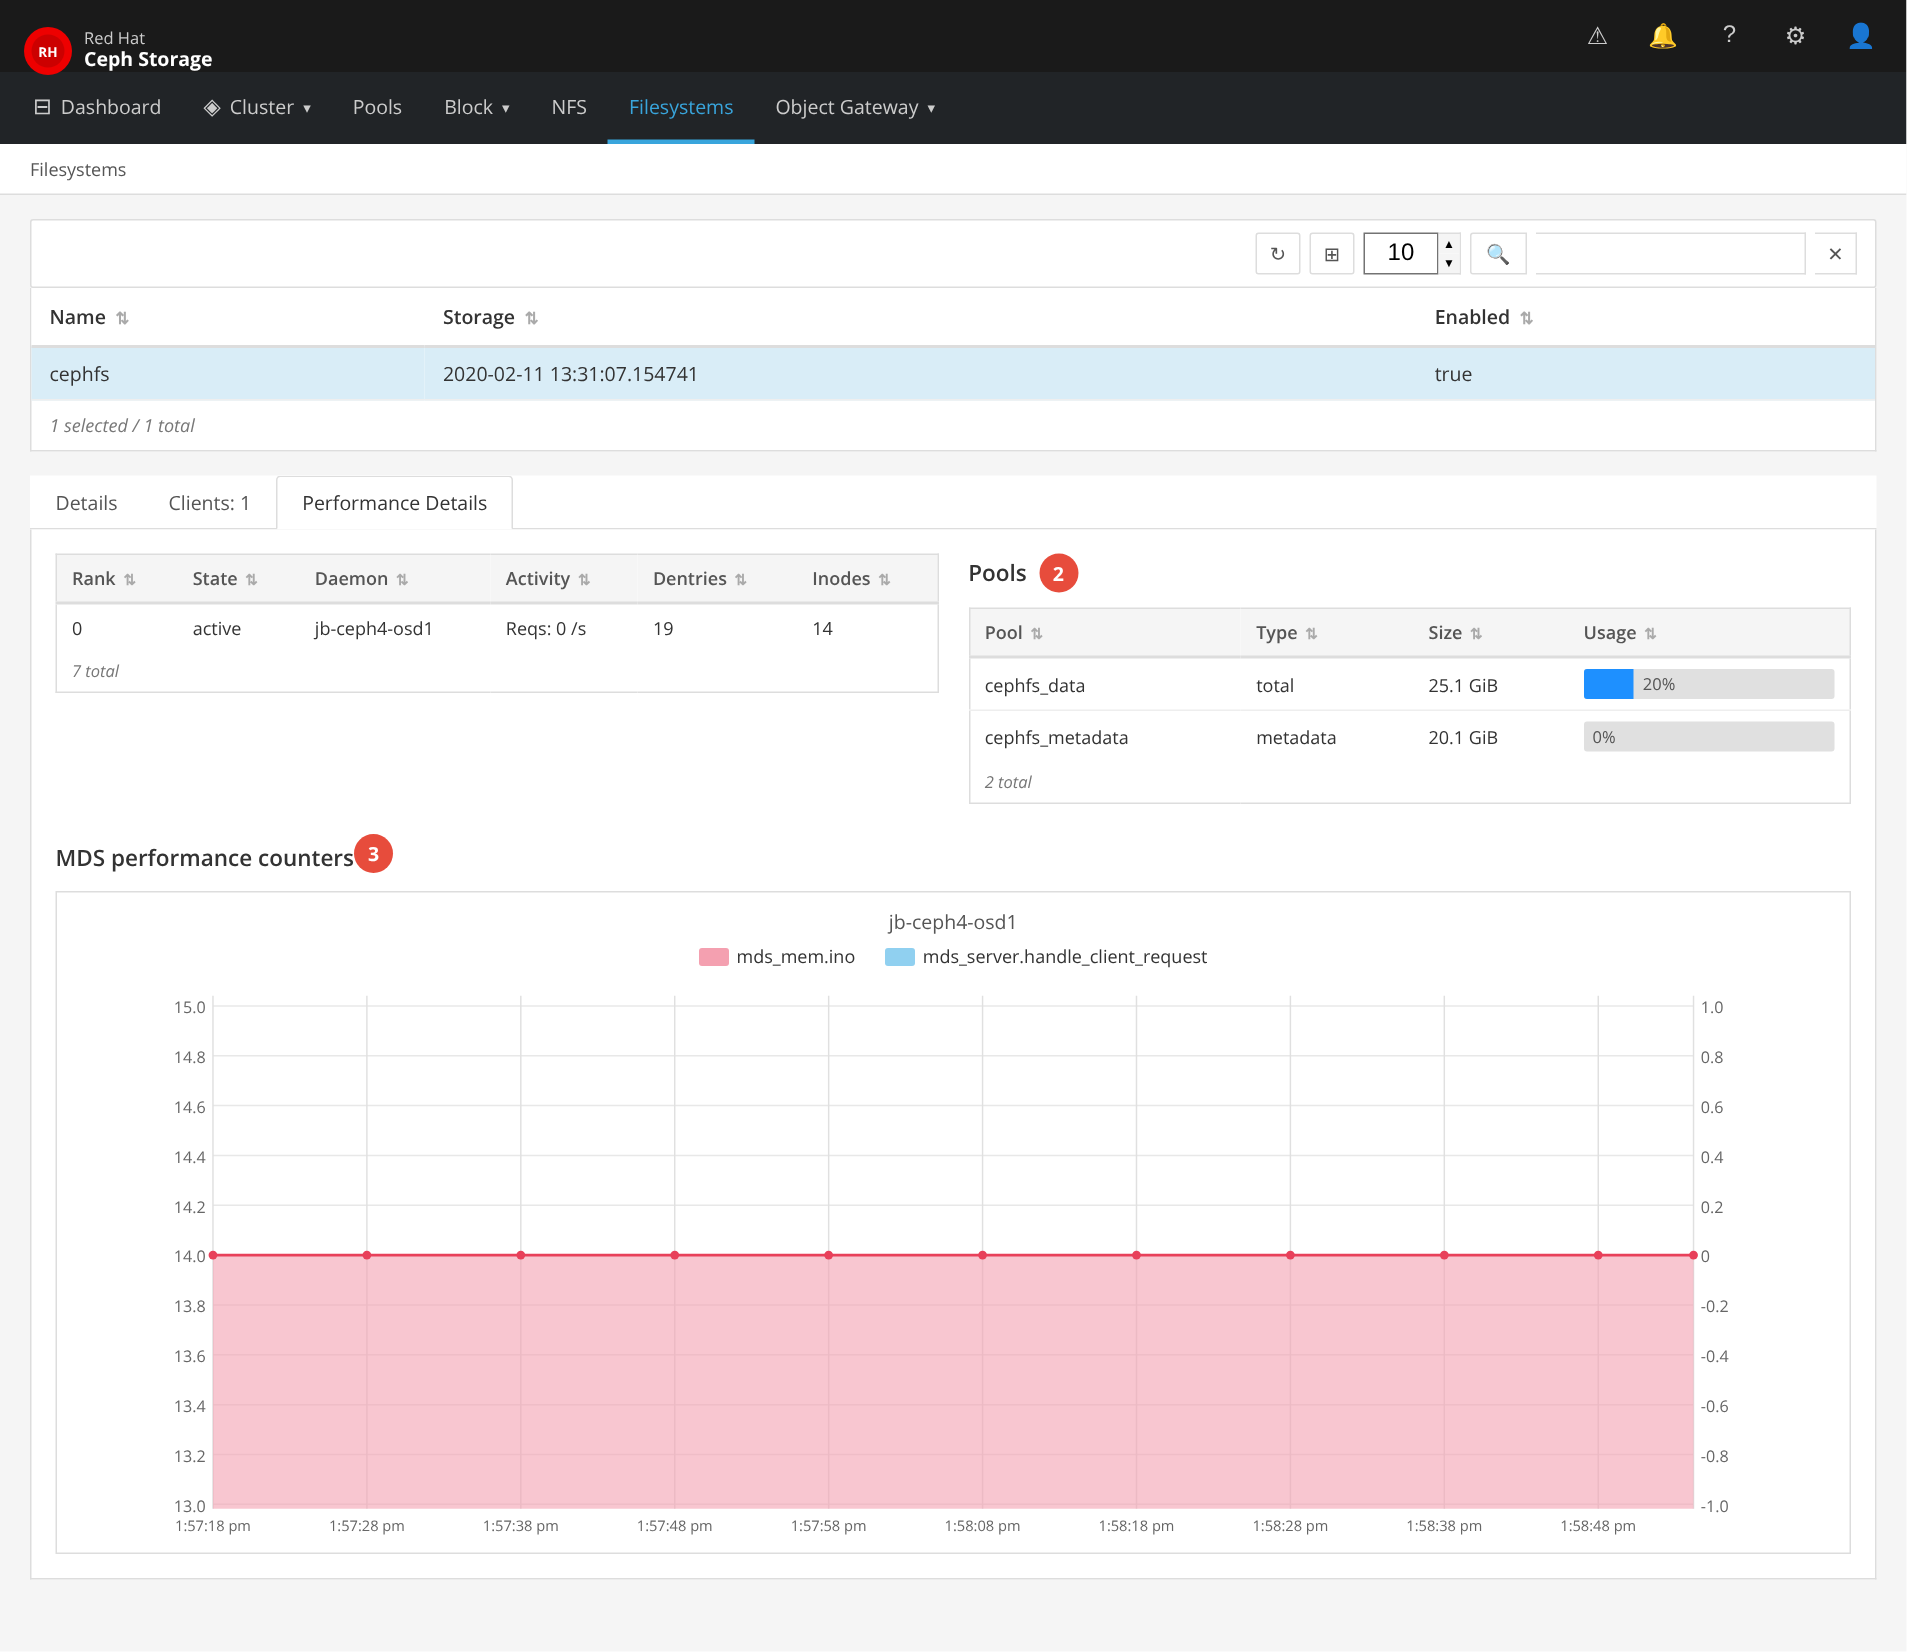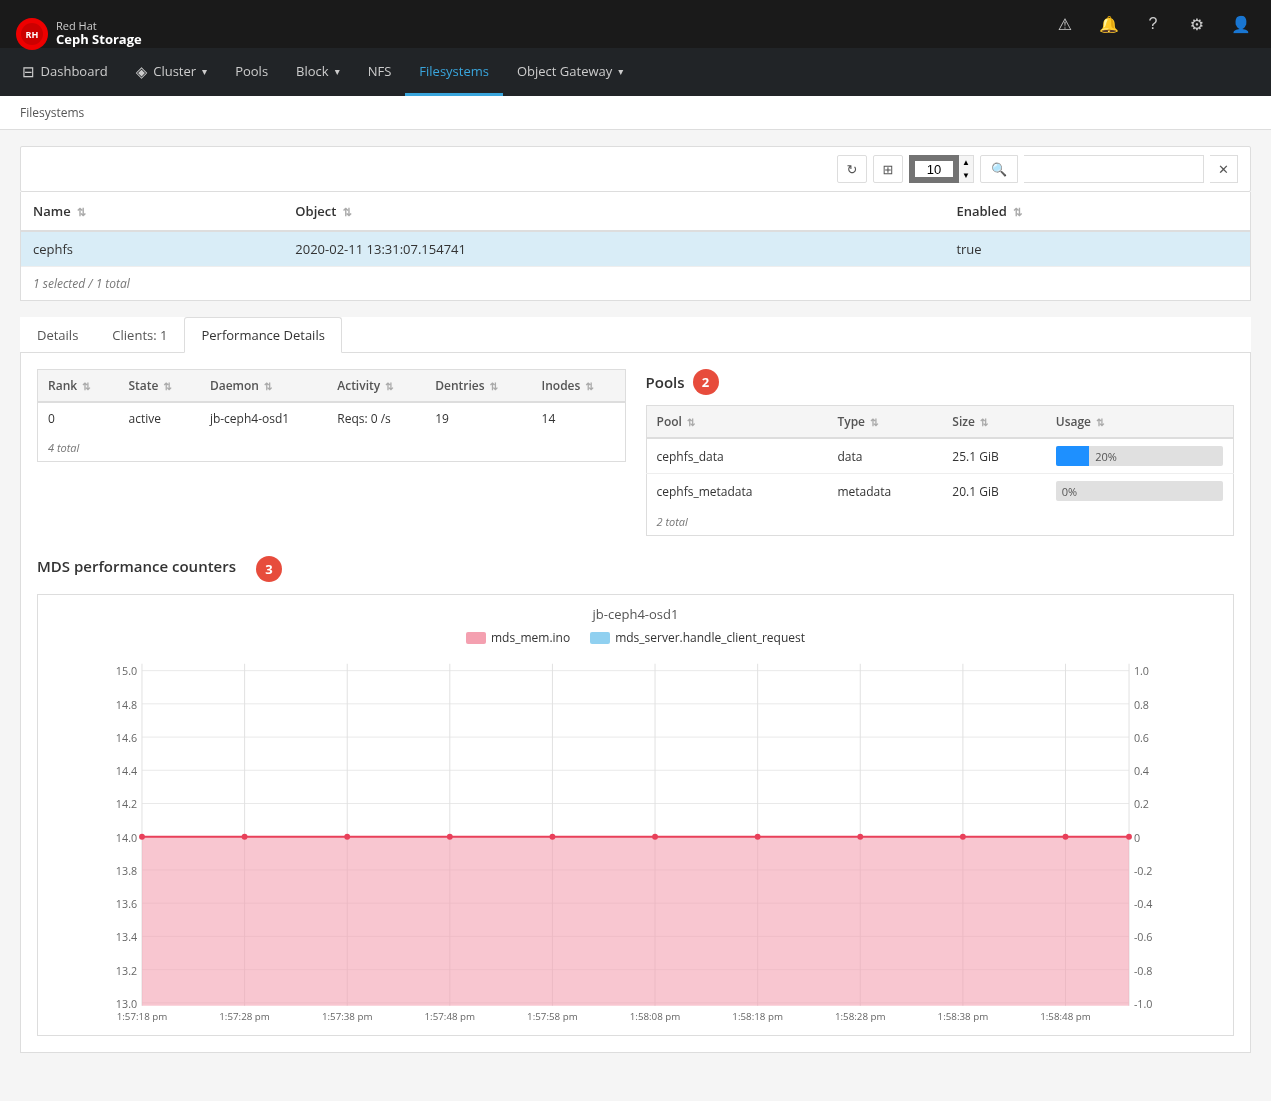--- a/index.html
+++ b/index.html
@@ -65,22 +65,22 @@
     .toolbar-btn {
       border: 1px solid #ddd; background: white; padding: 4px 8px;
       cursor: pointer; border-radius: 2px; font-size: 13px; color: #555;
       display: flex; align-items: center; justify-content: center;
       min-width: 30px; height: 28px;
     }
     .toolbar-input-group {
       display: flex; align-items: center; gap: 0;
     }
     .page-size-input {
-      border: 6px solid #737373; padding: 4px 6px; width: 50px; height: 28px;
-      font-size: 13px; text-align: center;
+      border: 1px solid #737373; padding: 4px 6px; width: 50px; height: 28px;
+      font-size: 16px; text-align: center;
     }
     .page-size-spinners {
       display: flex; flex-direction: column; border: 1px solid #ddd;
       border-left: none; height: 28px;
     }
     .spinner-btn {
       flex: 1; background: #f5f5f5; border: none; cursor: pointer;
       font-size: 8px; padding: 0 3px; line-height: 1;
     }
     .search-btn {
@@ -172,21 +172,21 @@
     .progress-bar-label { padding: 0 6px; font-size: 11px; color: #555; }
 
     
     .standby-section { margin-top: 16px; }
     .standby-table { width: 100%; border-collapse: collapse; border: 1px solid #ddd; }
     .standby-table th, .standby-table td { padding: 7px 10px; font-size: 12px; border-bottom: 1px solid #eee; text-align: left; }
     .standby-table thead th { background: #f5f5f5; font-weight: 600; color: #555; }
 
     
     .mds-section { margin-top: 20px; }
-    .mds-heading { font-size: 15px; font-weight: 600; display: flex; align-items: flex-start; gap: 20px; margin-bottom: 12px; }
+    .mds-heading { font-size: 15px; font-weight: 600; display: flex; align-items: flex-end; gap: 0; margin-bottom: 12px; }
     .chart-wrapper { background: white; border: 1px solid #ddd; padding: 10px; }
     .chart-title { text-align: center; font-size: 13px; color: #555; margin-bottom: 6px; }
     .chart-legend { display: flex; align-items: center; justify-content: center; gap: 20px; font-size: 12px; margin-bottom: 8px; }
     .legend-item { display: flex; align-items: center; gap: 5px; }
     .legend-color { width: 20px; height: 12px; border-radius: 2px; }
   </style>
 </head>
 <body>
 
 <div class="top-navbar">
@@ -269,21 +269,21 @@
 
   <div class="data-table-wrapper">
     <table class="data-table">
       <thead>
         <tr>
           <th>
             <span>Name</span>
             <span class="sort-icon">⇅</span>
           </th>
           <th>
-            <span>Object</span>
+            <span>Storage</span>
             <span class="sort-icon">⇅</span>
           </th>
           <th>
             <span>Enabled</span>
             <span class="sort-icon">⇅</span>
           </th>
         </tr>
       </thead>
       <tbody>
         <tr class="selected">
@@ -329,21 +329,21 @@
               <td>0</td>
               <td>active</td>
               <td>jb-ceph4-osd1</td>
               <td>Reqs: 0 /s</td>
               <td>19</td>
               <td>14</td>
             </tr>
           </tbody>
           <tfoot>
             <tr>
-              <td colspan="6">4 total</td>
+              <td colspan="6">7 total</td>
             </tr>
           </tfoot>
         </table>
 
       </div>
 
       <div>
         <div class="section-heading">
           <span>Pools</span>
           <div class="circle-badge">2</div>
@@ -353,21 +353,21 @@
             <tr>
               <th>Pool <span class="sort-icon">⇅</span></th>
               <th>Type <span class="sort-icon">⇅</span></th>
               <th>Size <span class="sort-icon">⇅</span></th>
               <th>Usage <span class="sort-icon">⇅</span></th>
             </tr>
           </thead>
           <tbody id="pools-tbody">
           <tr>
                 <td>cephfs_data</td>
-                <td>data</td>
+                <td>total</td>
                 <td>25.1 GiB</td>
                 <td>
                   <div class="progress-bar-wrap">
                     <div class="progress-bar-fill" style="width: 20%; background: rgb(30, 144, 255); min-width: 30px;"></div>
                     <span class="progress-bar-label">20%</span>
                   </div>
                 </td>
               </tr>
               <tr>
                 <td>cephfs_metadata</td>

